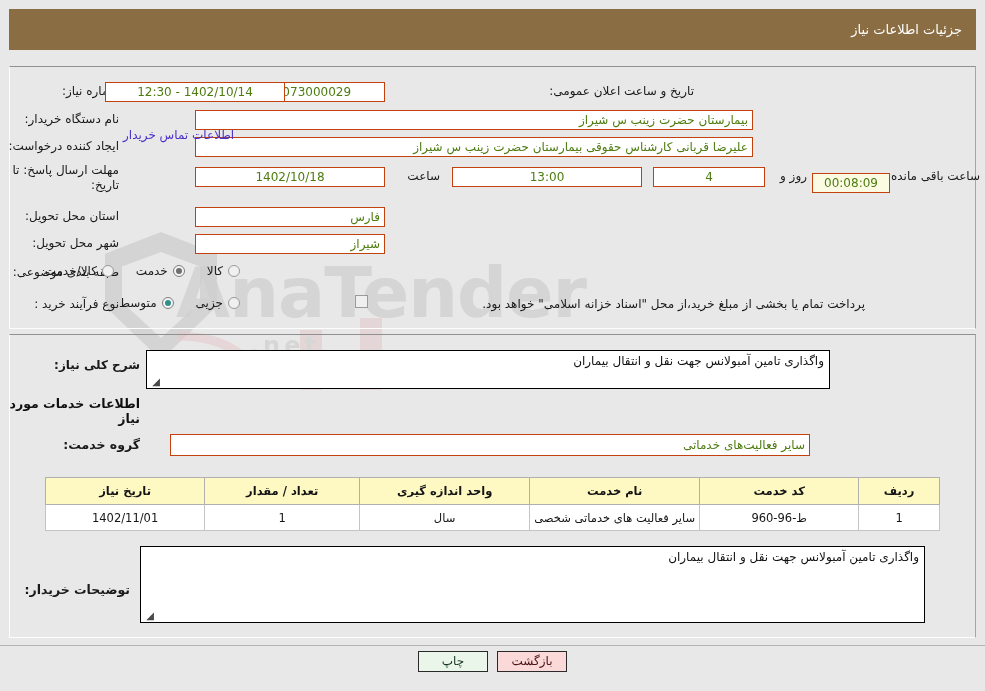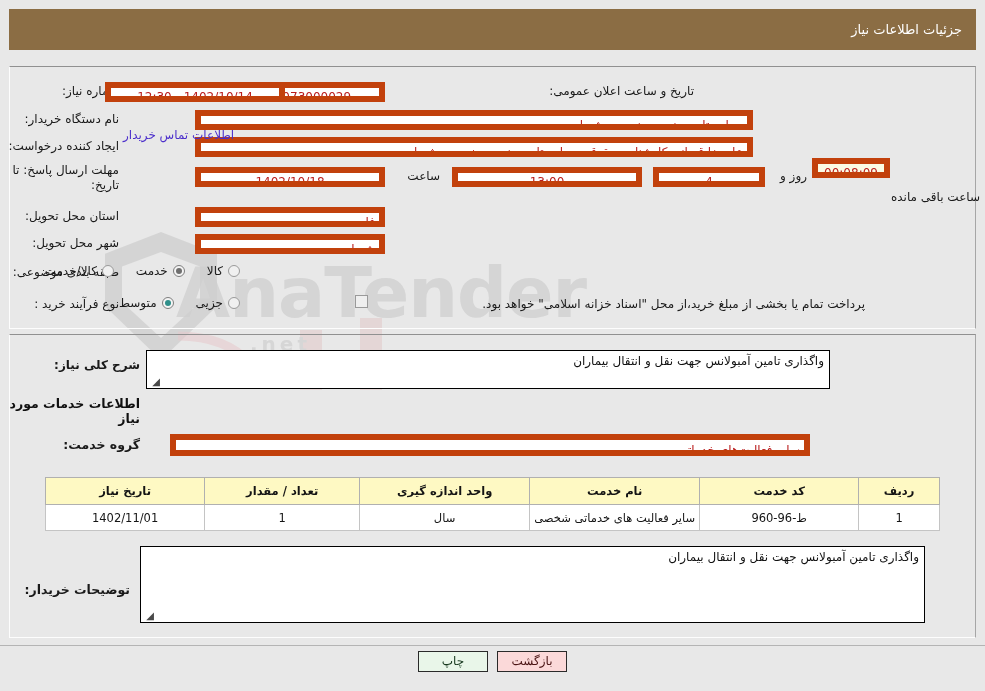--- a/index.html
+++ b/index.html
@@ -54,21 +54,21 @@
     letter-spacing: -1px;
     color: #cfcfcf;
     opacity: .75;
     direction: ltr;
     white-space: nowrap;
   }
   #watermark .wm-sub {
     position: absolute;
     left: 250px;
     top: 332px;
-    font-size: 20px;
+    font-size: 24px;
     font-weight: bold;
     color: #d6d6d6;
     direction: ltr;
     letter-spacing: 4px;
   }
   #watermark .wm-arrow {
     position: absolute;
     left: 176px;
     top: 330px;
     width: 96px;
@@ -132,31 +132,30 @@
     align-items: center;
     white-space: nowrap;
   }
   .lbl {
     font-size: 12px;
     color: #1a1a1a;
     text-align: right;
   }
   .fld {
     box-sizing: border-box;
-    border: 6px solid #c2410c;
+    border: 1px solid #c2410c;
     background: #ffffff;
     height: 20px;
     line-height: 18px;
     font-size: 12px;
     font-family: "DejaVu Sans", "Liberation Sans", sans-serif;
-    color: #b91c1c;
+    color: #4d7c0f;
     padding: 0 4px;
     overflow: hidden;
     white-space: nowrap;
-    text-decoration: underline;
   }
   .fld.center { text-align: center; }
   .fld.right  { text-align: right; }
   .fld.yellow { background: #fbfbe4; text-align: center; }
 
   .link {
     color: #4b2ecb;
     font-size: 12px;
     text-decoration: none;
     cursor: pointer;
@@ -344,22 +343,22 @@
   <a class="link" style="position:absolute;right:758px;left:auto;top:128px;right:auto;left:123px;">اطلاعات تماس خریدار</a>
 
   <div class="row" style="right:866px;top:163px;width:110px;display:block;line-height:15px;white-space:normal;text-align:right;">
     <span class="lbl">مهلت ارسال پاسخ: تا تاریخ:</span>
   </div>
   <div class="fld center" style="position:absolute;right:600px;top:167px;width:190px;">1402/10/18</div>
   <span class="lbl" style="position:absolute;right:545px;top:169px;">ساعت</span>
   <div class="fld center" style="position:absolute;right:343px;top:167px;width:190px;">13:00</div>
   <div class="fld center" style="position:absolute;right:220px;top:167px;width:112px;">4</div>
   <span class="lbl" style="position:absolute;right:178px;top:169px;">روز و</span>
-  <div class="fld yellow" style="position:absolute;right:95px;top:158px;width:78px;">00:08:09</div>
-  <span class="lbl" style="position:absolute;right:5px;top:169px;margin-top:21px;">ساعت باقی مانده</span>
+  <div class="fld yellow" style="position:absolute;right:95px;top:173px;width:78px;">00:08:09</div>
+  <span class="lbl" style="position:absolute;right:5px;top:169px;">ساعت باقی مانده</span>
 
   <div class="row" style="right:866px;top:209px;">
     <span class="lbl">استان محل تحویل:</span>
   </div>
   <div class="fld right" style="position:absolute;right:600px;top:207px;width:190px;">فارس</div>
 
   <div class="row" style="right:866px;top:236px;">
     <span class="lbl">شهر محل تحویل:</span>
   </div>
   <div class="fld right" style="position:absolute;right:600px;top:234px;width:190px;">شیراز</div>

